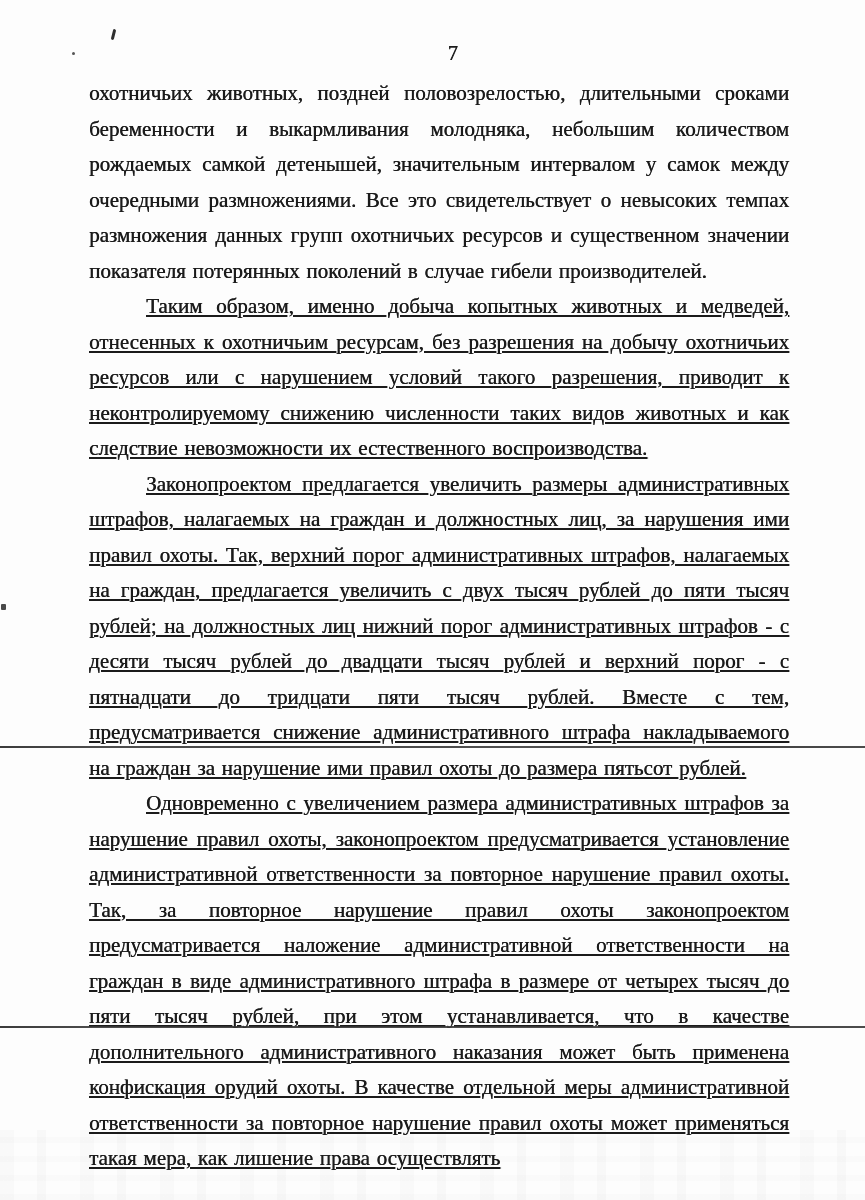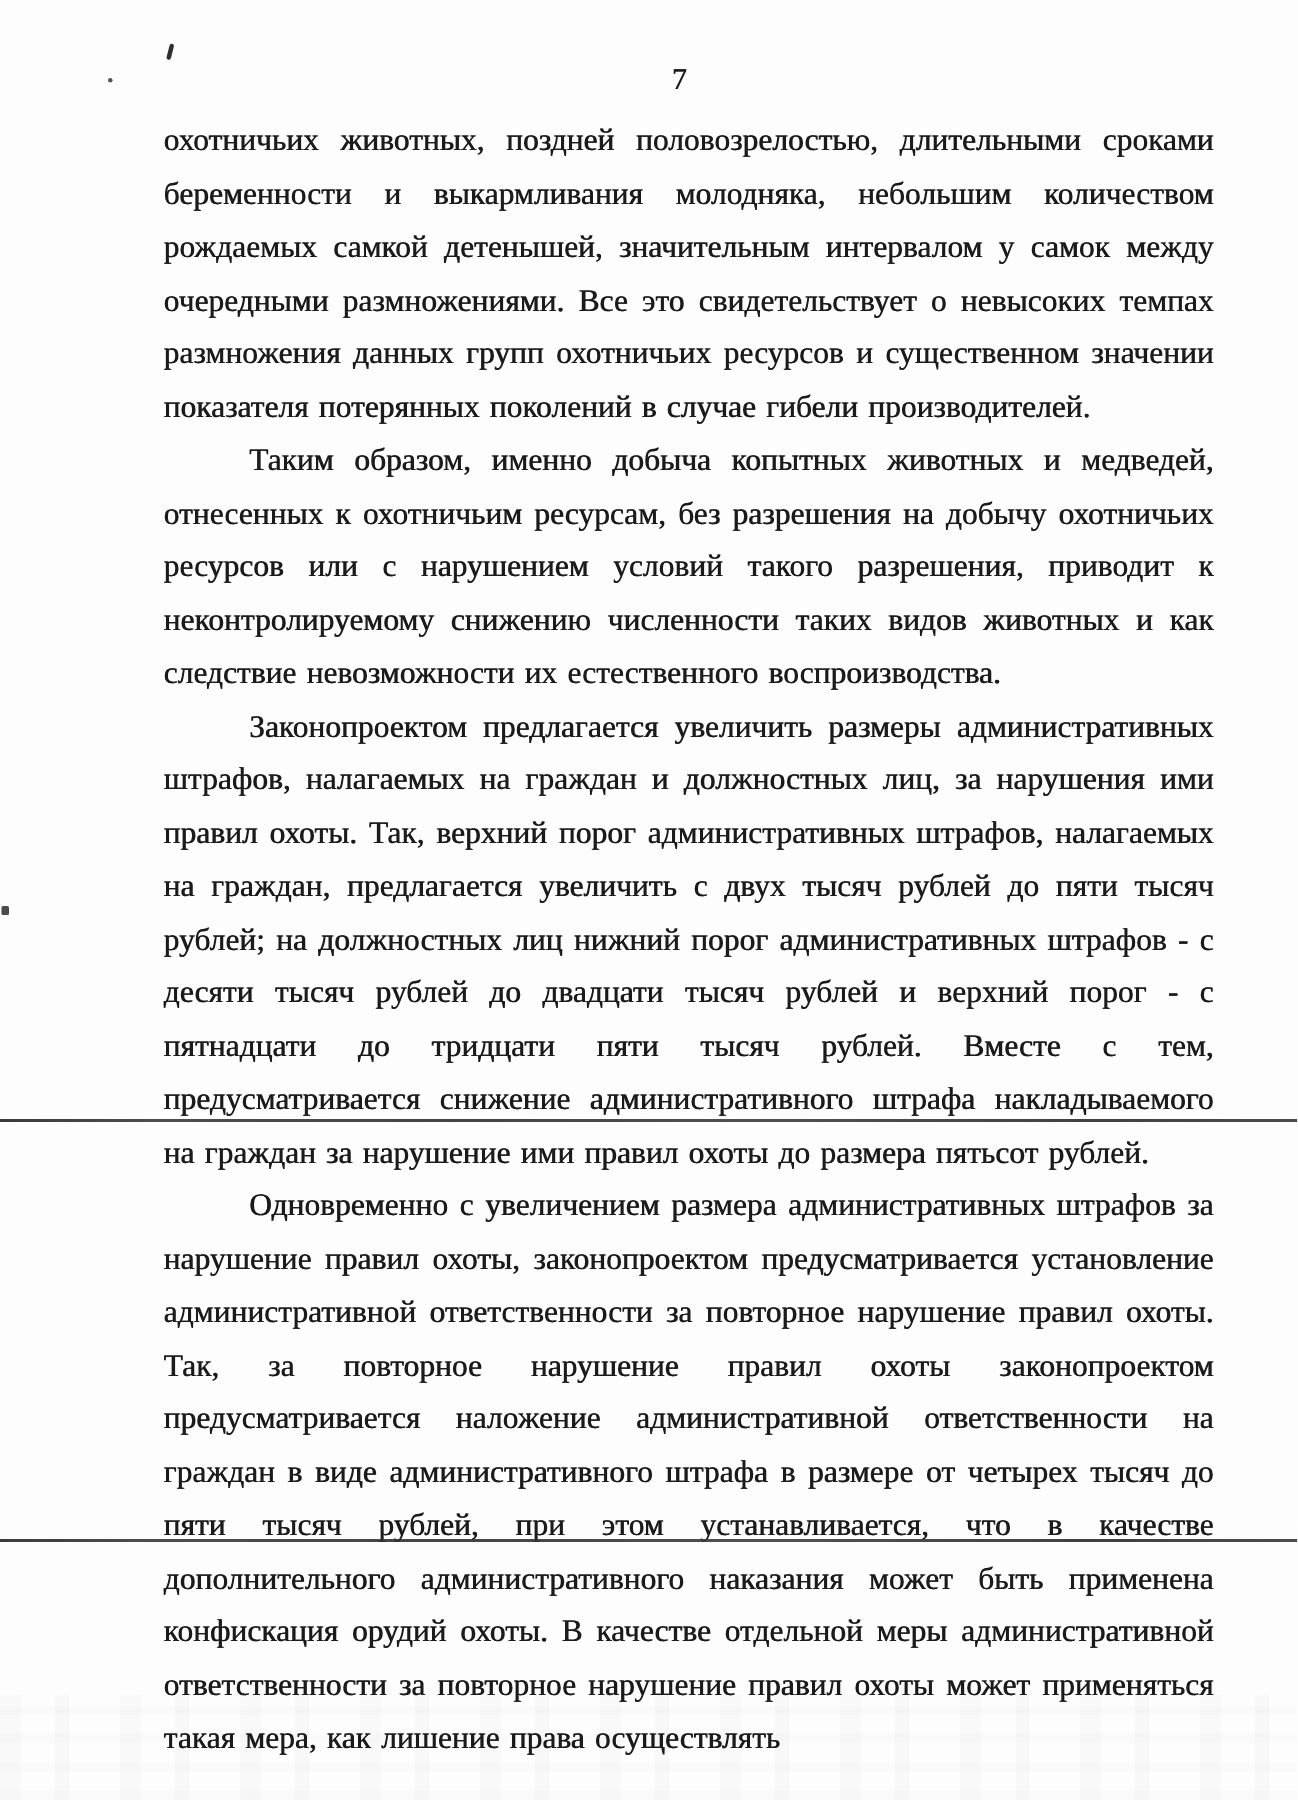--- a/index.html
+++ b/index.html
@@ -36,30 +36,30 @@
     left: 103px;
     width: 700px;
     text-align: center;
     font-size: 20px;
     letter-spacing: 0.5px;
     text-shadow: 0.4px 0 0 currentColor;
   }
   .text-block {
     position: absolute;
     top: 76px;
-    left: 109px;
+    left: 89px;
     width: 700px;
     font-size: 21px;
     line-height: 35.5px;
     text-align: justify;
     word-spacing: 1.5px;
     text-shadow: 0.4px 0 0 currentColor; 
   }
   .para { margin: 0; }
-  .para.indent { text-indent: 57px; }
+  .para.indent { text-indent: 57px; text-decoration: underline; }
 
   
   .hline {
     position: absolute;
     left: 0;
     width: 865px;
     height: 2px;
     background: linear-gradient(90deg,
       #262626 0%, #3a3a3a 12%, #303030 35%, #3d3d3d 60%, #2c2c2c 85%, #383838 100%);
     opacity: 0.9;

